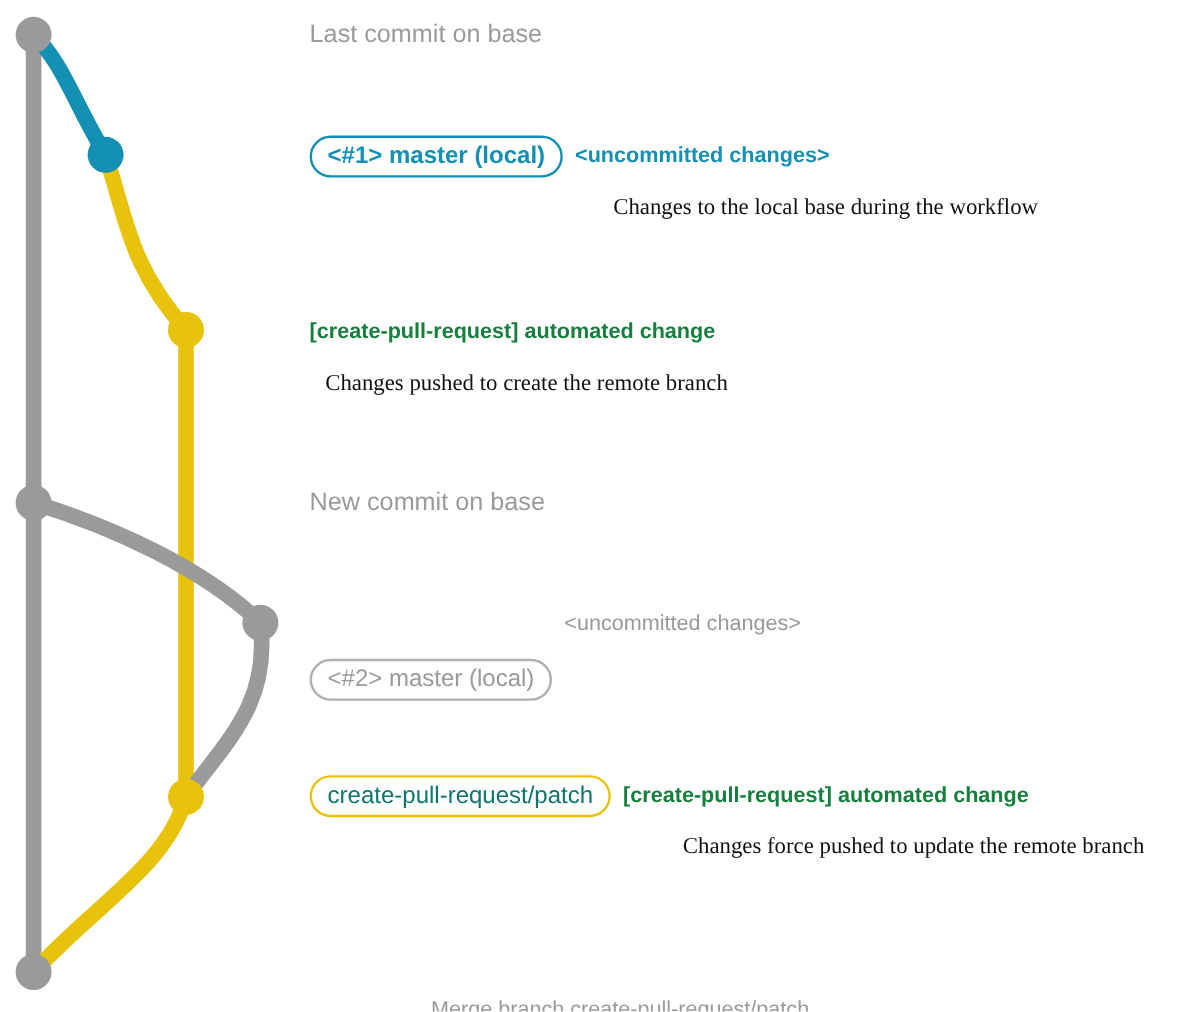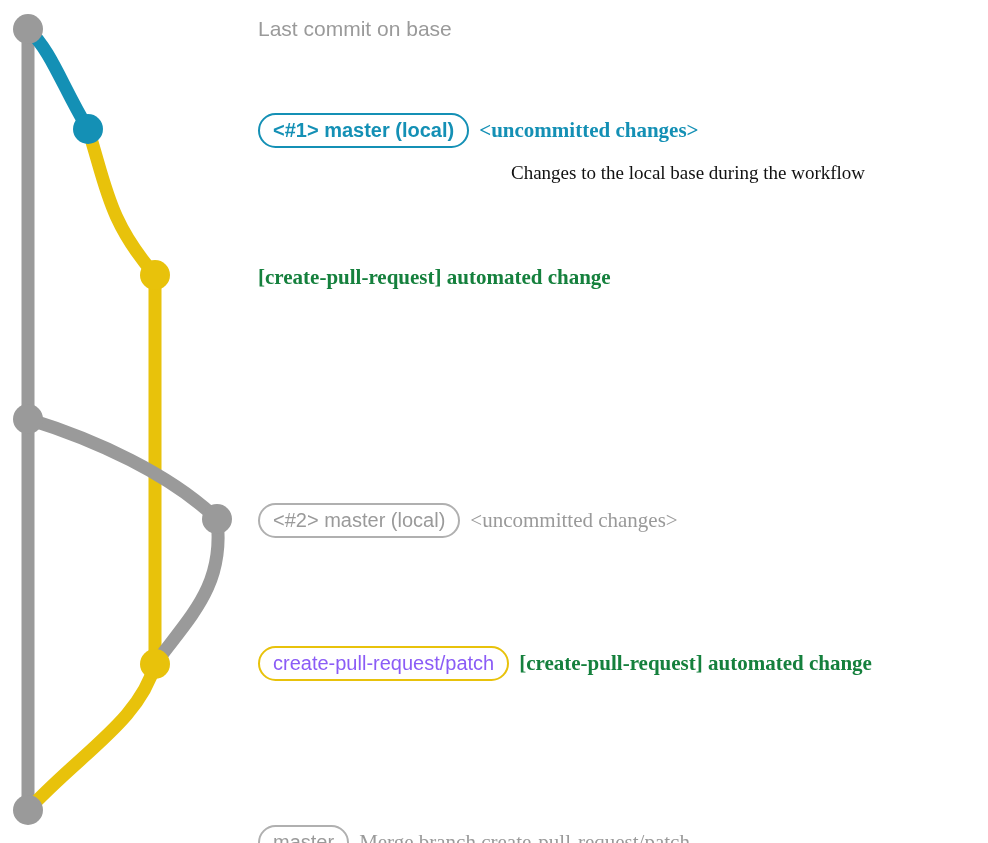--- a/index.html
+++ b/index.html
@@ -44,27 +44,27 @@
     border: 2px solid #9a9a9a;
     border-radius: 18px;
     padding: 5px 13px 6px 13px;
     font-size: 20px;
     line-height: 1;
     color: #9a9a9a;
     background: #ffffff;
     font-family: "Liberation Sans", sans-serif;
   }
   .chip.blue { border-color: #1490b5; color: #1490b5; font-weight: bold; }
-  .chip.yellow { border-color: #e8c20b; color: #8b5cf6; }
-  .chip.gray { border-color: #b0b0b0; color: #9a9a9a; }
+  .chip.yellow { border-color: #e8c20b; color: #0f766e; }
+  .chip.gray { border-color: #b0b0b0; color: #9a9a9a; margin-top: 46px; }
 
   .subject {
-    font-size: 21px;
+    font-size: 18px;
     line-height: 1;
-    font-family: Liberation Serif, serif;
+    font-family: Liberation Sans, sans-serif;
     padding-top: 7px;
   }
   .subject.blue { color: #1490b5; font-weight: bold; }
   .subject.yellow { color: #15803d; font-weight: bold; }
   .subject.gray { color: #9a9a9a; font-weight: normal; }
 
   .plain-subject {
     position: absolute;
     font-size: 21px;
     color: #9a9a9a;
@@ -119,33 +119,36 @@
   <div class="plain-subject" style="left:258px; top:17px;">Last commit on base</div>
 
   <div class="row" style="left:258px; top:113px;">
     <span class="chip blue">&lt;#1&gt; master (local)</span>
     <span class="chip-gap"></span>
     <span class="subject blue">&lt;uncommitted changes&gt;</span>
   </div>
   <div class="desc" style="left:511px; top:149px;">Changes to the local base during the workflow</div>
 
   <div class="subject yellow" style="position:absolute; left:258px; top:260px;">[create-pull-request] automated change</div>
+  <div class="desc" style="left:271px; top:296px;">Changes pushed to create the remote branch</div>
 
+  <div class="plain-subject" style="left:258px; top:407px;">New commit on base</div>
 
   <div class="row" style="left:258px; top:503px;">
     <span class="chip gray">&lt;#2&gt; master (local)</span>
     <span class="chip-gap"></span>
     <span class="subject gray">&lt;uncommitted changes&gt;</span>
   </div>
 
   <div class="row" style="left:258px; top:646px;">
     <span class="chip yellow">create-pull-request/patch</span>
     <span class="chip-gap"></span>
     <span class="subject yellow">[create-pull-request] automated change</span>
   </div>
+  <div class="desc" style="left:569px; top:682px;">Changes force pushed to update the remote branch</div>
 
   <div class="row" style="left:258px; top:825px;">
     <span class="chip gray">master</span>
     <span class="chip-gap"></span>
     <span class="subject gray">Merge branch create-pull-request/patch</span>
   </div>
 
 </div>
 
 </body></html>

